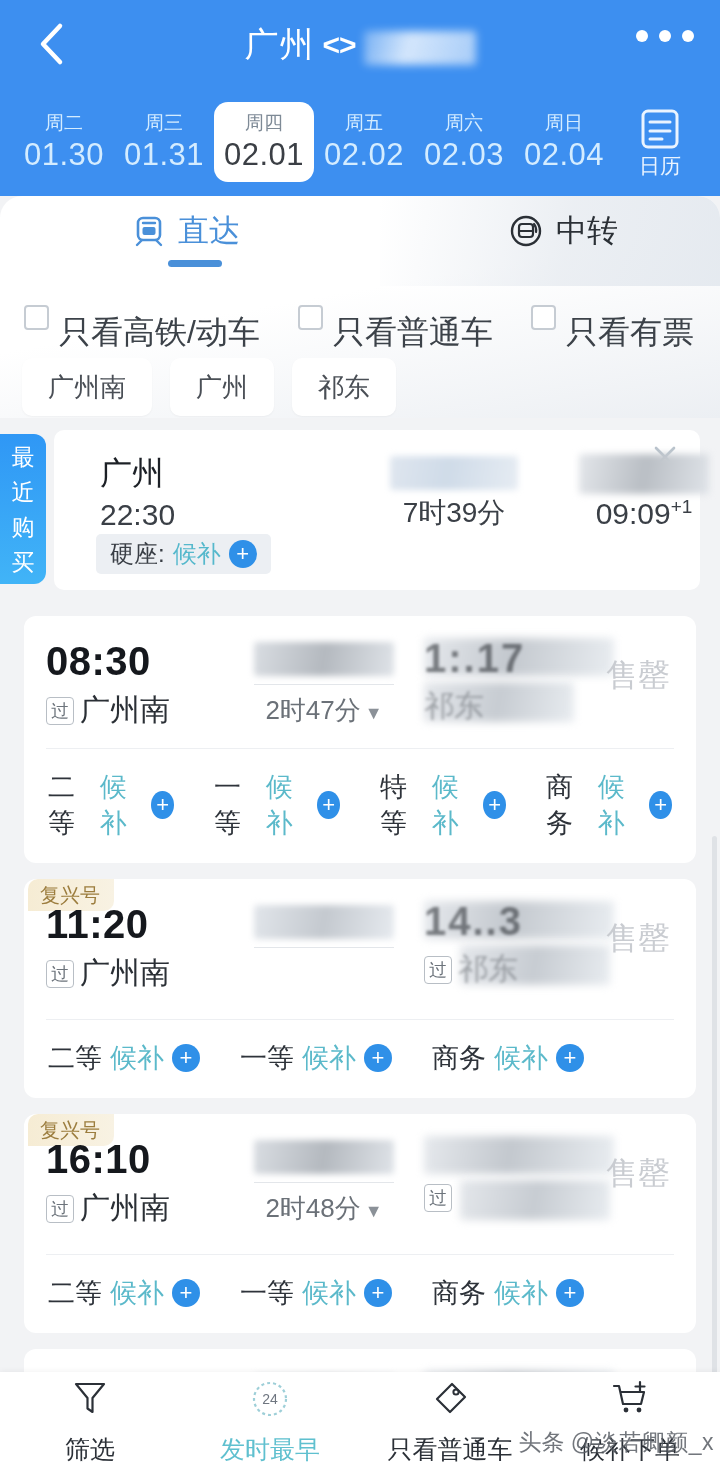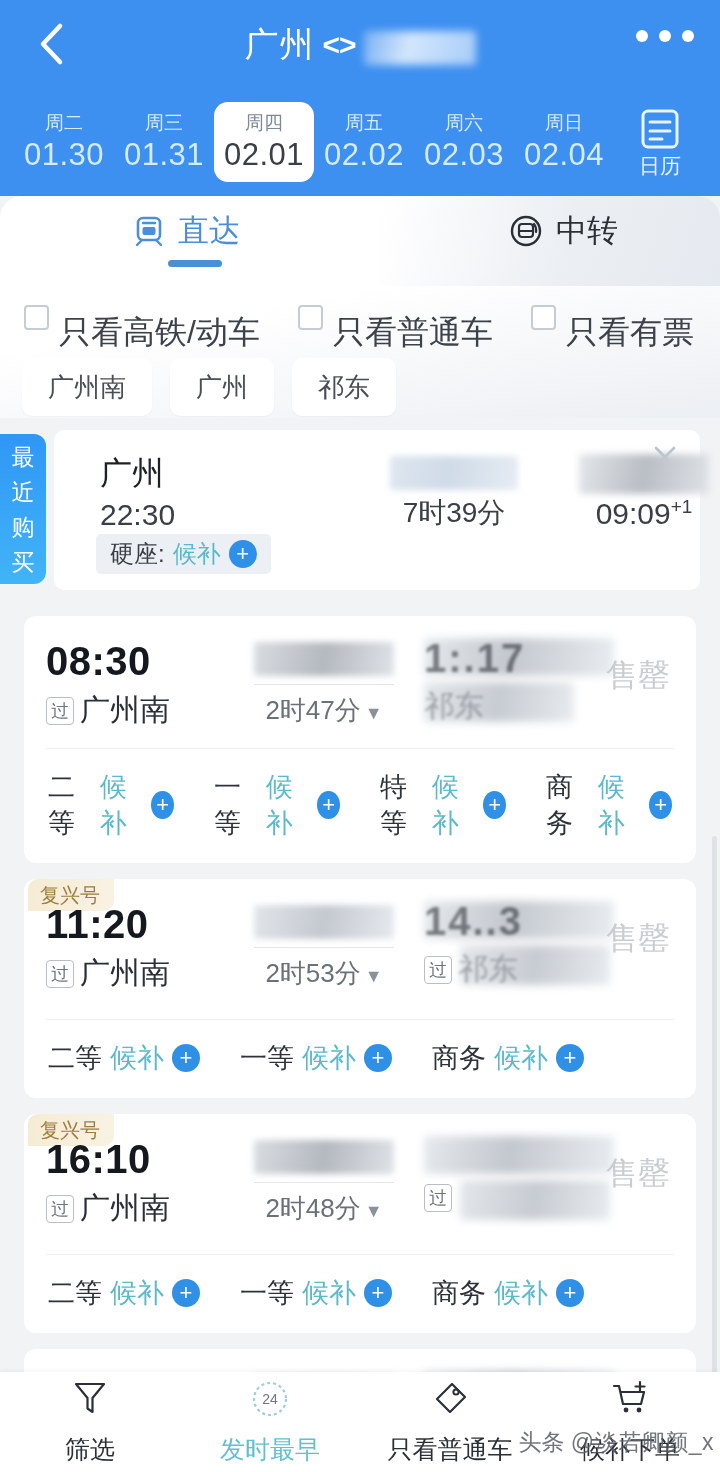--- a/index.html
+++ b/index.html
@@ -488,21 +488,20 @@
           <div class="dep-col">
             <div class="tm">11:20</div>
             <div class="stn-line">
               <span class="guo">过</span>
               <span class="nm">广州南</span>
             </div>
           </div>
           <div class="mid-col">
             <div class="code-blur light"></div>
             <div class="hr"></div>
-            <div class="dur"><span>2时53分</span><span class="caret">▼</span></div>
           </div>
           <div class="arr-col">
             <div class="tm-blur">
               <div class="bg"></div>
               <div class="ghost">14..3</div>
             </div>
             <div class="stn-line">
               <span class="guo">过</span>
               <span class="stn-blur" style="left:36px;"></span>
               <span class="nm">祁东</span>

